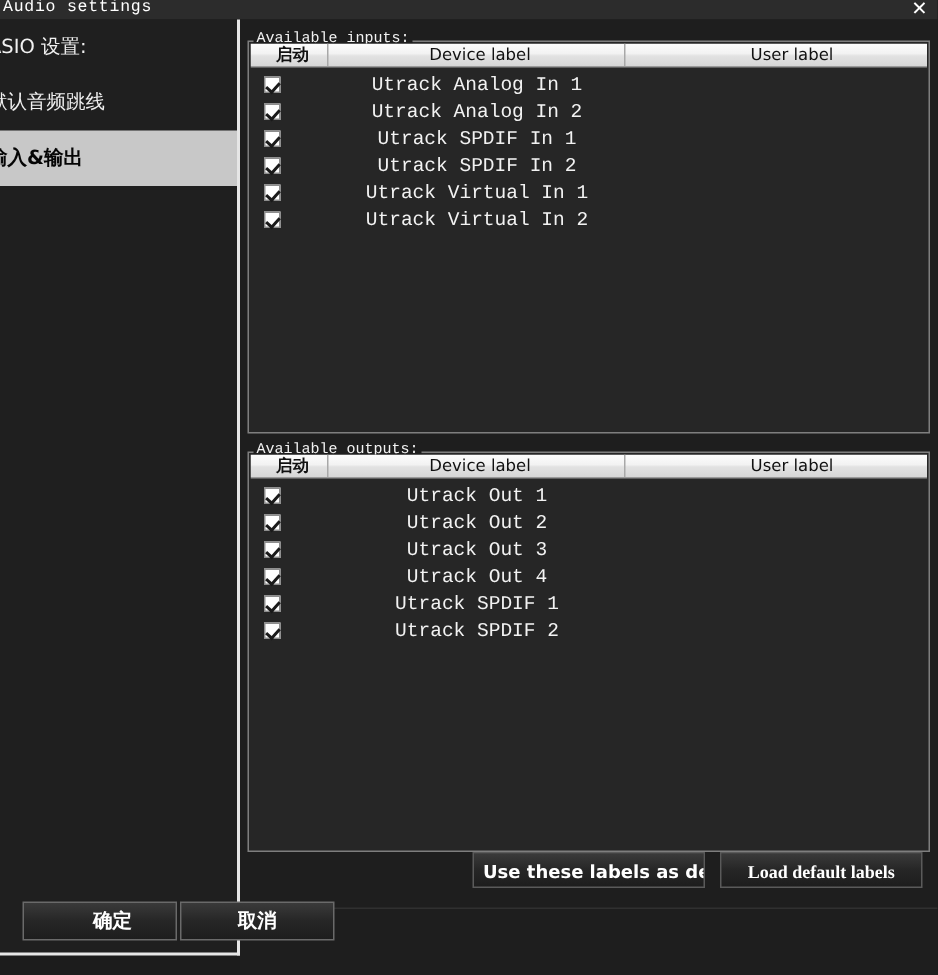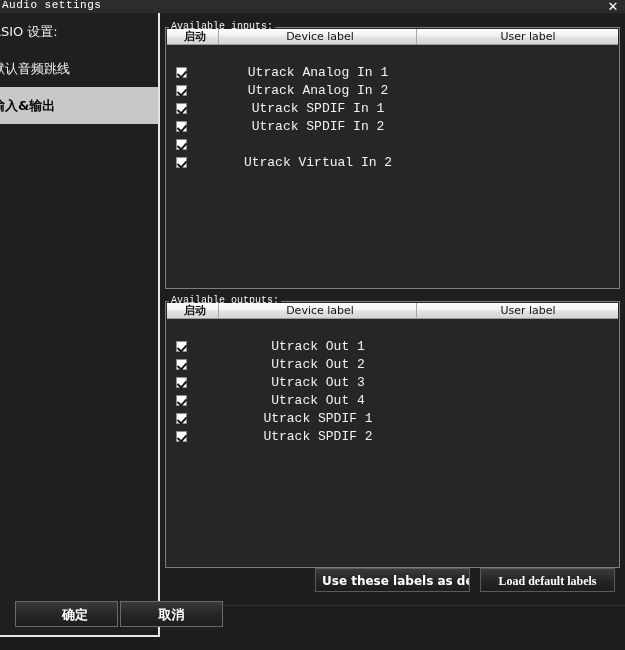--- a/index.html
+++ b/index.html
@@ -135,21 +135,21 @@
     padding-left: 5px;
     border-right: 1px solid #a8a8a8;
     box-sizing: border-box;
     overflow: hidden;
     white-space: nowrap;
   }
   .hcell.c0 { width: 52px; font-weight: bold; }
   .hcell.c1 { width: 198px; }
   .hcell.c2 { flex: 1; border-right: none; margin-left: 16px; }
 
-  .rows { padding-top: 18px; }
+  .rows { padding-top: 2px; }
   .row {
     display: flex;
     align-items: center;
     height: 18px;
   }
   .cb-cell {
     width: 52px;
     display: flex;
     align-items: center;
     padding-left: 9px;
@@ -282,20 +282,21 @@
             <div class="cb-cell">
               <span class="cb"></span>
             </div>
             <div class="dev-cell">Utrack SPDIF In 2</div>
             <div class="usr-cell"></div>
           </div>
           <div class="row">
             <div class="cb-cell">
               <span class="cb"></span>
             </div>
+            <div class="dev-cell">Utrack Virtual In 1</div>
             <div class="usr-cell"></div>
           </div>
           <div class="row">
             <div class="cb-cell">
               <span class="cb"></span>
             </div>
             <div class="dev-cell">Utrack Virtual In 2</div>
             <div class="usr-cell"></div>
           </div>
         </div>

